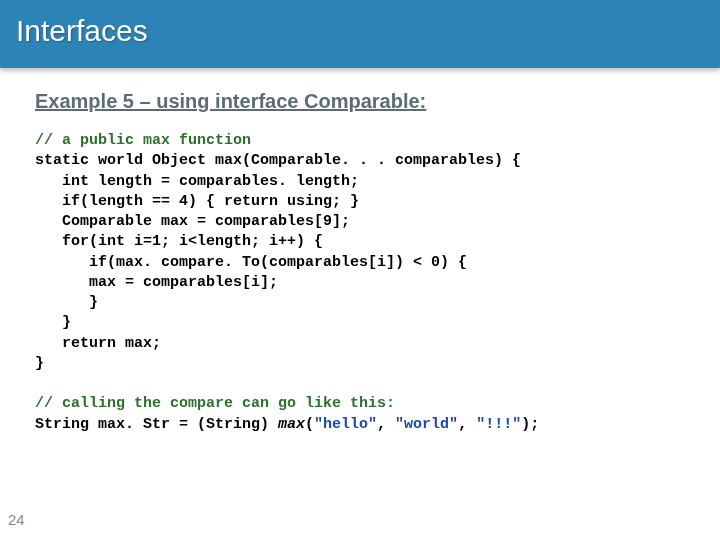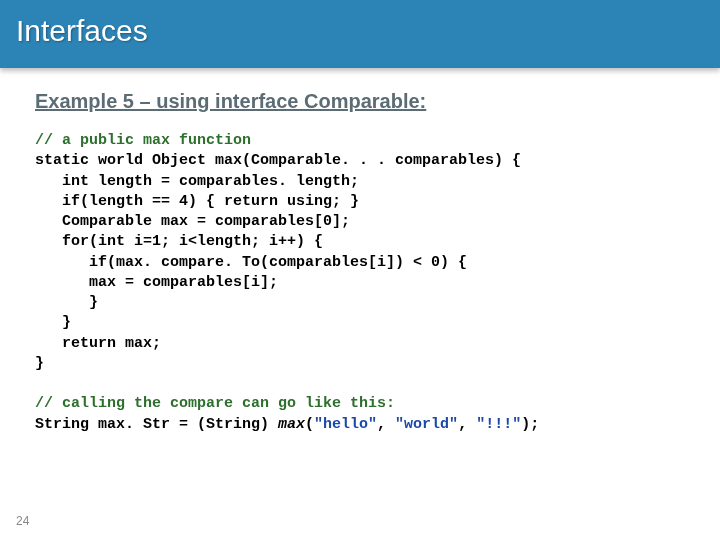--- a/index.html
+++ b/index.html
@@ -49,41 +49,41 @@
     line-height: 1.35;
     white-space: pre;
     color: #000;
   }
   pre.code .kw { font-weight: 700; }
   pre.code .cm { font-weight: 700; color: #2e6f2e; }
   pre.code .it { font-style: italic; font-weight: 700; }
   pre.code .str { color: #1a4aa8; font-weight: 700; }
   .pagenum {
     position: absolute;
-    left: 16px;
+    left: 8px;
     bottom: 12px;
-    font-size: 12px;
+    font-size: 15px;
     color: #888;
   }
 </style>
 </head>
 <body>
 
 <div class="titlebar">
   <h1>Interfaces</h1>
 </div>
 
 <div class="content">
   <div class="subtitle">Example 5 – using interface Comparable:</div>
 
   <pre class="code"><span class="cm">// a public max function</span>
 <span class="kw">static</span> <span class="kw">world</span> <span class="kw">Object max(Comparable. . . comparables) {</span>
    <span class="kw">int</span><span class="kw"> length = comparables. length;</span>
    <span class="kw">if</span><span class="kw">(length == 4) { </span><span class="kw">return</span> <span class="kw">using</span><span class="kw">; }</span>
-   <span class="kw">Comparable max = comparables[0];</span>
+   <span class="kw">Comparable max = comparables[9];</span>
    <span class="kw">for</span><span class="kw">(</span><span class="kw">int</span><span class="kw"> i=1; i&lt;length; i++) {</span>
       <span class="kw">if</span><span class="kw">(max. compare. To(comparables[i]) &lt; 0) {</span>
       <span class="kw">max = comparables[i];</span>
       <span class="kw">}</span>
    <span class="kw">}</span>
    <span class="kw">return</span><span class="kw"> max;</span>
 <span class="kw">}</span>
 
 <span class="cm">// calling the compare can go like this:</span>
 <span class="kw">String max. Str = (String) </span><span class="it">max</span><span class="kw">(</span><span class="str">"hello"</span><span class="kw">, </span><span class="str">"world"</span><span class="kw">, </span><span class="str">"!!!"</span><span class="kw">);</span></pre>

